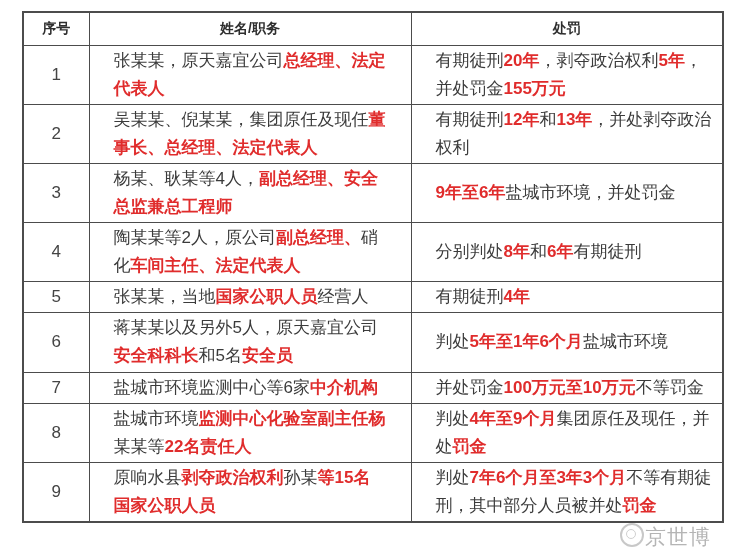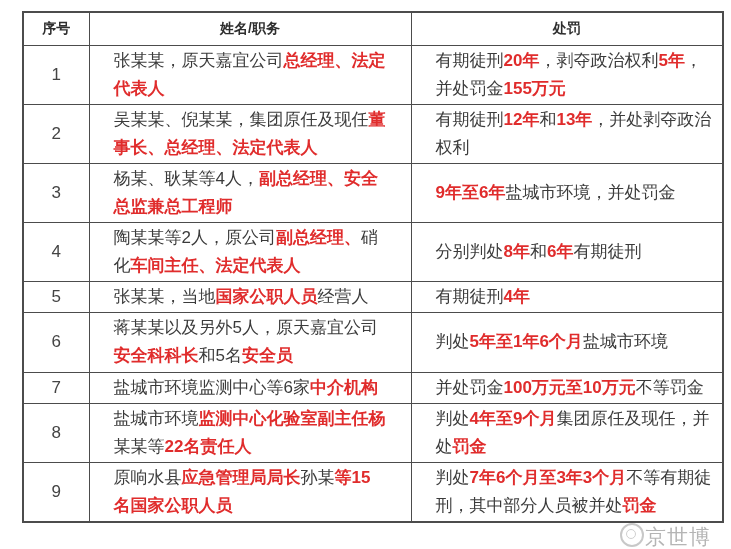--- a/index.html
+++ b/index.html
@@ -138,21 +138,21 @@
           <td class="c-name"><span class="seg-k">盐城市环境监测中心等6家</span><span class="seg-red">中介机构</span></td>
           <td class="c-pen"><span class="seg-k">并处罚金</span><span class="seg-red">100万元至10万元</span><span class="seg-k">不等罚金</span></td>
         </tr>
         <tr>
           <td class="c-num">8</td>
           <td class="c-name"><span class="seg-k">盐城市环境</span><span class="seg-red">监测中心化验室副主任杨</span><span class="seg-k">某某等</span><span class="seg-red">22名责任人</span></td>
           <td class="c-pen"><span class="seg-k">判处</span><span class="seg-red">4年至9个月</span><span class="seg-k">集团原任及现任，并处</span><span class="seg-red">罚金</span></td>
         </tr>
         <tr>
           <td class="c-num">9</td>
-          <td class="c-name"><span class="seg-k">原响水县</span><span class="seg-red">应急管理局局长</span><span class="seg-k">孙某</span><span class="seg-red">等15名</span><span class="seg-red">国家公职人员</span></td>
+          <td class="c-name"><span class="seg-k">原响水县</span><span class="seg-red">剥夺政治权利</span><span class="seg-k">孙某</span><span class="seg-red">等15名</span><span class="seg-red">国家公职人员</span></td>
           <td class="c-pen"><span class="seg-k">判处</span><span class="seg-red">7年6个月至3年3个月</span><span class="seg-k">不等有期徒刑，其中部分人员被并处</span><span class="seg-red">罚金</span></td>
         </tr>
       </tbody>
   </table>
 
   <div class="watermark">
     <span class="wm-icon"></span>
     <span class="wm-text">京世博</span>
   </div>
 

